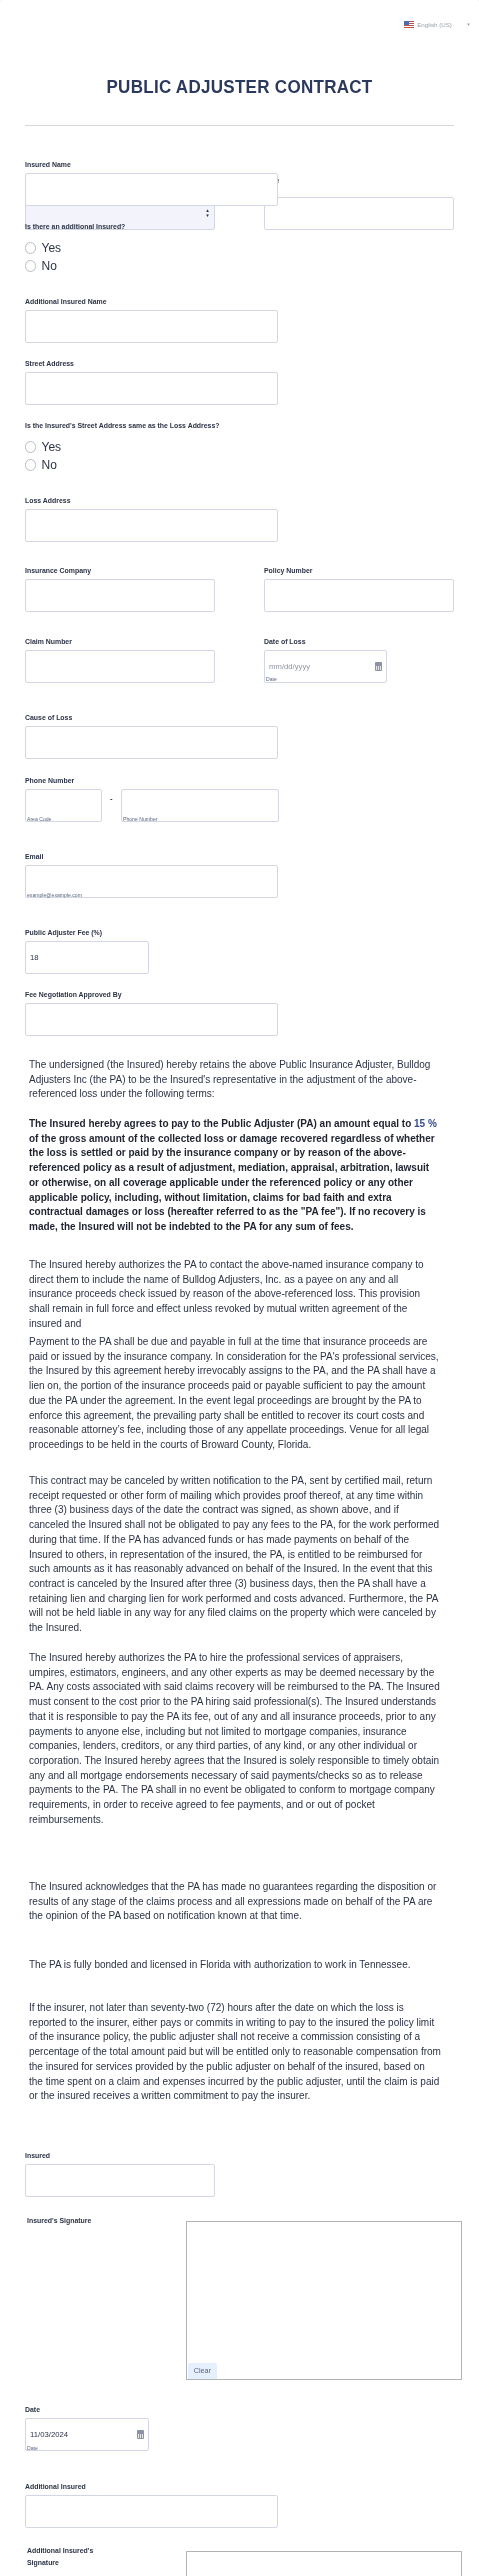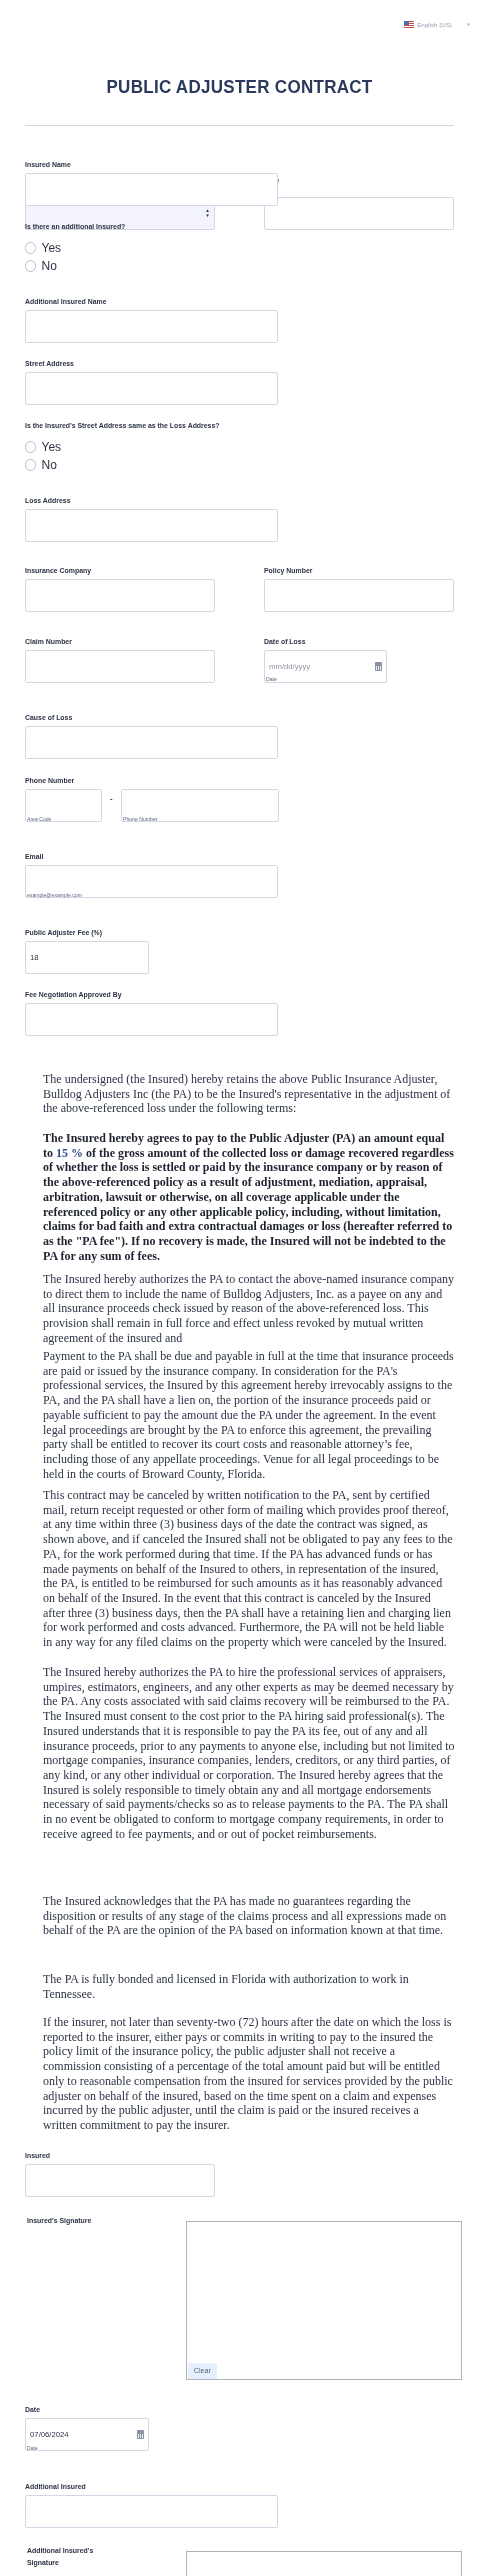--- a/index.html
+++ b/index.html
@@ -73,21 +73,21 @@
     width: 7.2px; height: 8.2px; margin-left: auto; position: relative;
     background: #8b93a7; border-radius: 1px;
   }
   .cal-icon::before {
     content: ""; position: absolute; left: 1px; right: 1px; top: 3.1px; bottom: 1px;
     background: repeating-linear-gradient(90deg, #fff 0 1px, #8b93a7 1px 2.1px);
     opacity: 0.8;
   }
   .para {
     position: absolute; left: 27px; width: 412px;
-    font-size: 12px; line-height: 14.7px; color: #2c3345; margin: 16px; font-family: Liberation Serif, serif;
+    font-size: 10px; line-height: 14.7px; color: #2c3345; margin: 2px;
   }
   .para.bold { font-weight: bold; color: #1f2330; }
   .highlight { color: #344c8a; }
   .sig-box {
     position: absolute; border: 0.5px solid #b3b3b3; background: #fff; margin-left: 24px;
   }
   .clear-btn {
     position: absolute; left: 0.5px; bottom: 0.5px;
     background: #e6effd; color: #57647e; font-size: 7.2px;
     padding: 3.1px 6.2px; border-radius: 2.6px 2.6px 0 0; border: none;
@@ -183,35 +183,35 @@
 
   <div class="label" style="left:25px; top:990px;">Fee Negotiation Approved By</div>
   <div class="input" style="left:25px; top:1003px; width:253px;"></div>
 
   <p class="para" style="top:1056px;">The undersigned (the Insured) hereby retains the above Public Insurance Adjuster, Bulldog Adjusters Inc (the PA) to be the Insured's representative in the adjustment of the above-referenced loss under the following terms:</p>
   <p class="para bold" style="top:1115px;"><span>The Insured hereby agrees to pay to the Public Adjuster (PA) an amount equal to </span><span class="highlight">15 %</span><span> of the gross amount of the collected loss or damage recovered regardless of whether the loss is settled or paid by the insurance company or by reason of the above-referenced policy as a result of adjustment, mediation, appraisal, arbitration, lawsuit or otherwise, on all coverage applicable under the referenced policy or any other applicable policy, including, without limitation, claims for bad faith and extra contractual damages or loss (hereafter referred to as the "PA fee"). If no recovery is made, the Insured will not be indebted to the PA for any sum of fees.</span></p>
   <p class="para" style="top:1256px;">The Insured hereby authorizes the PA to contact the above-named insurance company to direct them to include the name of Bulldog Adjusters, Inc. as a payee on any and all insurance proceeds check issued by reason of the above-referenced loss. This provision shall remain in full force and effect unless revoked by mutual written agreement of the insured and</p>
   <p class="para" style="top:1333px;">Payment to the PA shall be due and payable in full at the time that insurance proceeds are paid or issued by the insurance company. In consideration for the PA's professional services, the Insured by this agreement hereby irrevocably assigns to the PA, and the PA shall have a lien on, the portion of the insurance proceeds paid or payable sufficient to pay the amount due the PA under the agreement. In the event legal proceedings are brought by the PA to enforce this agreement, the prevailing party shall be entitled to recover its court costs and reasonable attorney’s fee, including those of any appellate proceedings. Venue for all legal proceedings to be held in the courts of Broward County, Florida.</p>
   <p class="para" style="top:1472px;">This contract may be canceled by written notification to the PA, sent by certified mail, return receipt requested or other form of mailing which provides proof thereof, at any time within three (3) business days of the date the contract was signed, as shown above, and if canceled the Insured shall not be obligated to pay any fees to the PA, for the work performed during that time. If the PA has advanced funds or has made payments on behalf of the Insured to others, in representation of the insured, the PA, is entitled to be reimbursed for such amounts as it has reasonably advanced on behalf of the Insured. In the event that this contract is canceled by the Insured after three (3) business days, then the PA shall have a retaining lien and charging lien for work performed and costs advanced. Furthermore, the PA will not be held liable in any way for any filed claims on the property which were canceled by the Insured.</p>
   <p class="para" style="top:1649px;">The Insured hereby authorizes the PA to hire the professional services of appraisers, umpires, estimators, engineers, and any other experts as may be deemed necessary by the PA. Any costs associated with said claims recovery will be reimbursed to the PA. The Insured must consent to the cost prior to the PA hiring said professional(s). The Insured understands that it is responsible to pay the PA its fee, out of any and all insurance proceeds, prior to any payments to anyone else, including but not limited to mortgage companies, insurance companies, lenders, creditors, or any third parties, of any kind, or any other individual or corporation. The Insured hereby agrees that the Insured is solely responsible to timely obtain any and all mortgage endorsements necessary of said payments/checks so as to release payments to the PA. The PA shall in no event be obligated to conform to mortgage company requirements, in order to receive agreed to fee payments, and or out of pocket reimbursements.</p>
-  <p class="para" style="top:1878px;">The Insured acknowledges that the PA has made no guarantees regarding the disposition or results of any stage of the claims process and all expressions made on behalf of the PA are the opinion of the PA based on information known at that time.</p>
+  <p class="para" style="top:1878px;">The Insured acknowledges that the PA has made no guarantees regarding the disposition or results of any stage of the claims process and all expressions made on behalf of the PA are the opinion of the PA based on notification known at that time.</p>
   <p class="para" style="top:1956px;">The PA is fully bonded and licensed in Florida with authorization to work in Tennessee.</p>
   <p class="para" style="top:1999px;">If the insurer, not later than seventy-two (72) hours after the date on which the loss is reported to the insurer, either pays or commits in writing to pay to the insured the policy limit of the insurance policy, the public adjuster shall not receive a commission consisting of a percentage of the total amount paid but will be entitled only to reasonable compensation from the insured for services provided by the public adjuster on behalf of the insured, based on the time spent on a claim and expenses incurred by the public adjuster, until the claim is paid or the insured receives a written commitment to pay the insurer.</p>
 
   <div class="label" style="left:25px; top:2151px;">Insured</div>
   <div class="input" style="left:25px; top:2164px; width:190px;"></div>
 
   <div class="label wrap" style="left:27px; top:2215px;">Insured's Signature</div>
   <div class="sig-box" style="left:162px; top:2221px; width:276px; height:159px;">
     <button class="clear-btn">Clear</button>
   </div>
 
   <div class="label" style="left:25px; top:2405px;">Date</div>
   <div class="input" style="left:25px; top:2418px; width:124px;">
-    <span>07/06/2024</span>
+    <span>11/03/2024</span>
     <span class="cal-icon"></span>
   </div>
   <div class="sub" style="left:27px; top:2445px;">Date</div>
 
   <div class="label" style="left:25px; top:2482px;">Additional Insured</div>
   <div class="input" style="left:25px; top:2495px; width:253px;"></div>
 
   <div class="label wrap" style="left:27px; top:2545px;">Additional Insured's Signature</div>
   <div class="sig-box" style="left:162px; top:2551px; width:276px; height:159px;">
     

